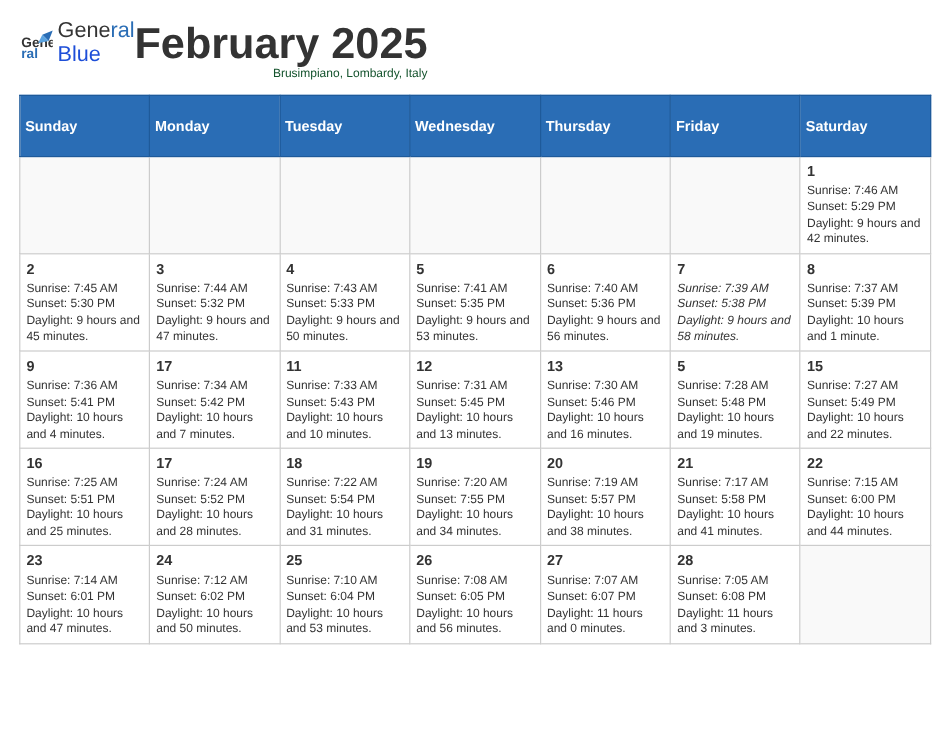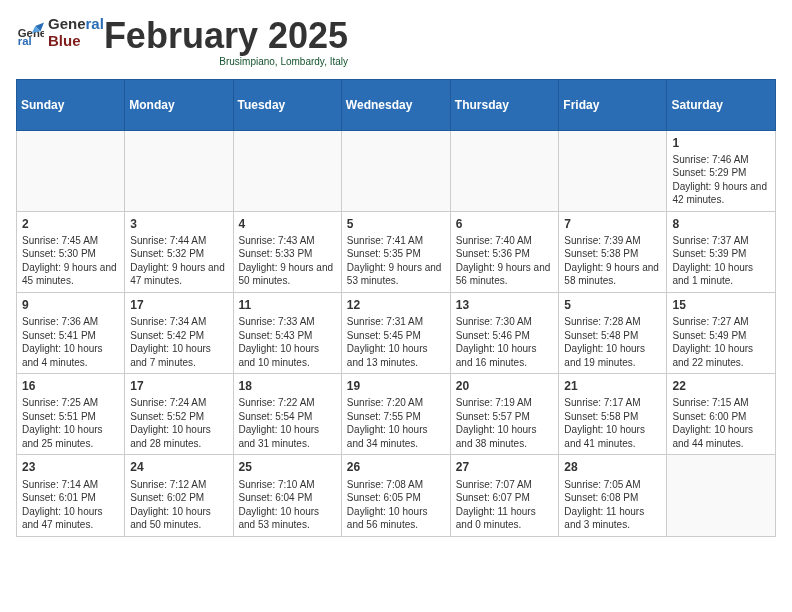--- a/index.html
+++ b/index.html
@@ -14,22 +14,22 @@
       display: flex;
       align-items: flex-start;
       margin-bottom: 12px;
     }
     .logo {
       display: flex;
       align-items: center;
       gap: 4px;
     }
     .logo-text {
-      font-size: 15px;
-      font-weight: bold;
+      font-size: 18px;
+      font-weight: normal;
       color: #333;
       line-height: 1.1;
     }
     .logo-text span { color: #2a6db5; }
     .logo-icon {
       width: 28px;
       height: 28px;
     }
     .title-block {
       text-align: right;
@@ -91,21 +91,21 @@
 <div class="header">
   <div class="logo">
     <svg class="logo-icon" viewBox="0 0 32 32">
       <text x="2" y="20" font-size="13" font-weight="bold" fill="#333">Gene</text>
       <text x="2" y="30" font-size="13" font-weight="bold" fill="#2a6db5">ral</text>
       <polygon points="22,8 32,4 28,14" fill="#2a6db5"></polygon>
       <polygon points="22,8 28,14 18,16" fill="#5ba3e0"></polygon>
     </svg>
     <div class="logo-text">
       <div>Gene<span>ral</span></div>
-      <div style="color:#7f1d1d">Blue</div>
+      <div style="color:#1d4ed8">Blue</div>
     </div>
   </div>
   <div class="title-block">
     <div class="month-title">February 2025</div>
     <div class="subtitle">Brusimpiano, Lombardy, Italy</div>
   </div>
 </div>
 
 <table class="calendar">
   <thead>
@@ -160,21 +160,21 @@
 Daylight: 9 hours and 53 minutes.</div>
         </td>
         <td>
           <span class="day-num">6</span>
           <div class="day-info" style="white-space: pre-line;">Sunrise: 7:40 AM
 Sunset: 5:36 PM
 Daylight: 9 hours and 56 minutes.</div>
         </td>
         <td>
           <span class="day-num">7</span>
-          <div class="day-info" style="white-space: pre-line;">Sunrise: 7:39 AM
+          <div class="day-info" style="white-space: pre-line; font-style: italic;">Sunrise: 7:39 AM
 Sunset: 5:38 PM
 Daylight: 9 hours and 58 minutes.</div>
         </td>
         <td>
           <span class="day-num">8</span>
           <div class="day-info" style="white-space: pre-line;">Sunrise: 7:37 AM
 Sunset: 5:39 PM
 Daylight: 10 hours and 1 minute.</div>
         </td>
       </tr>

